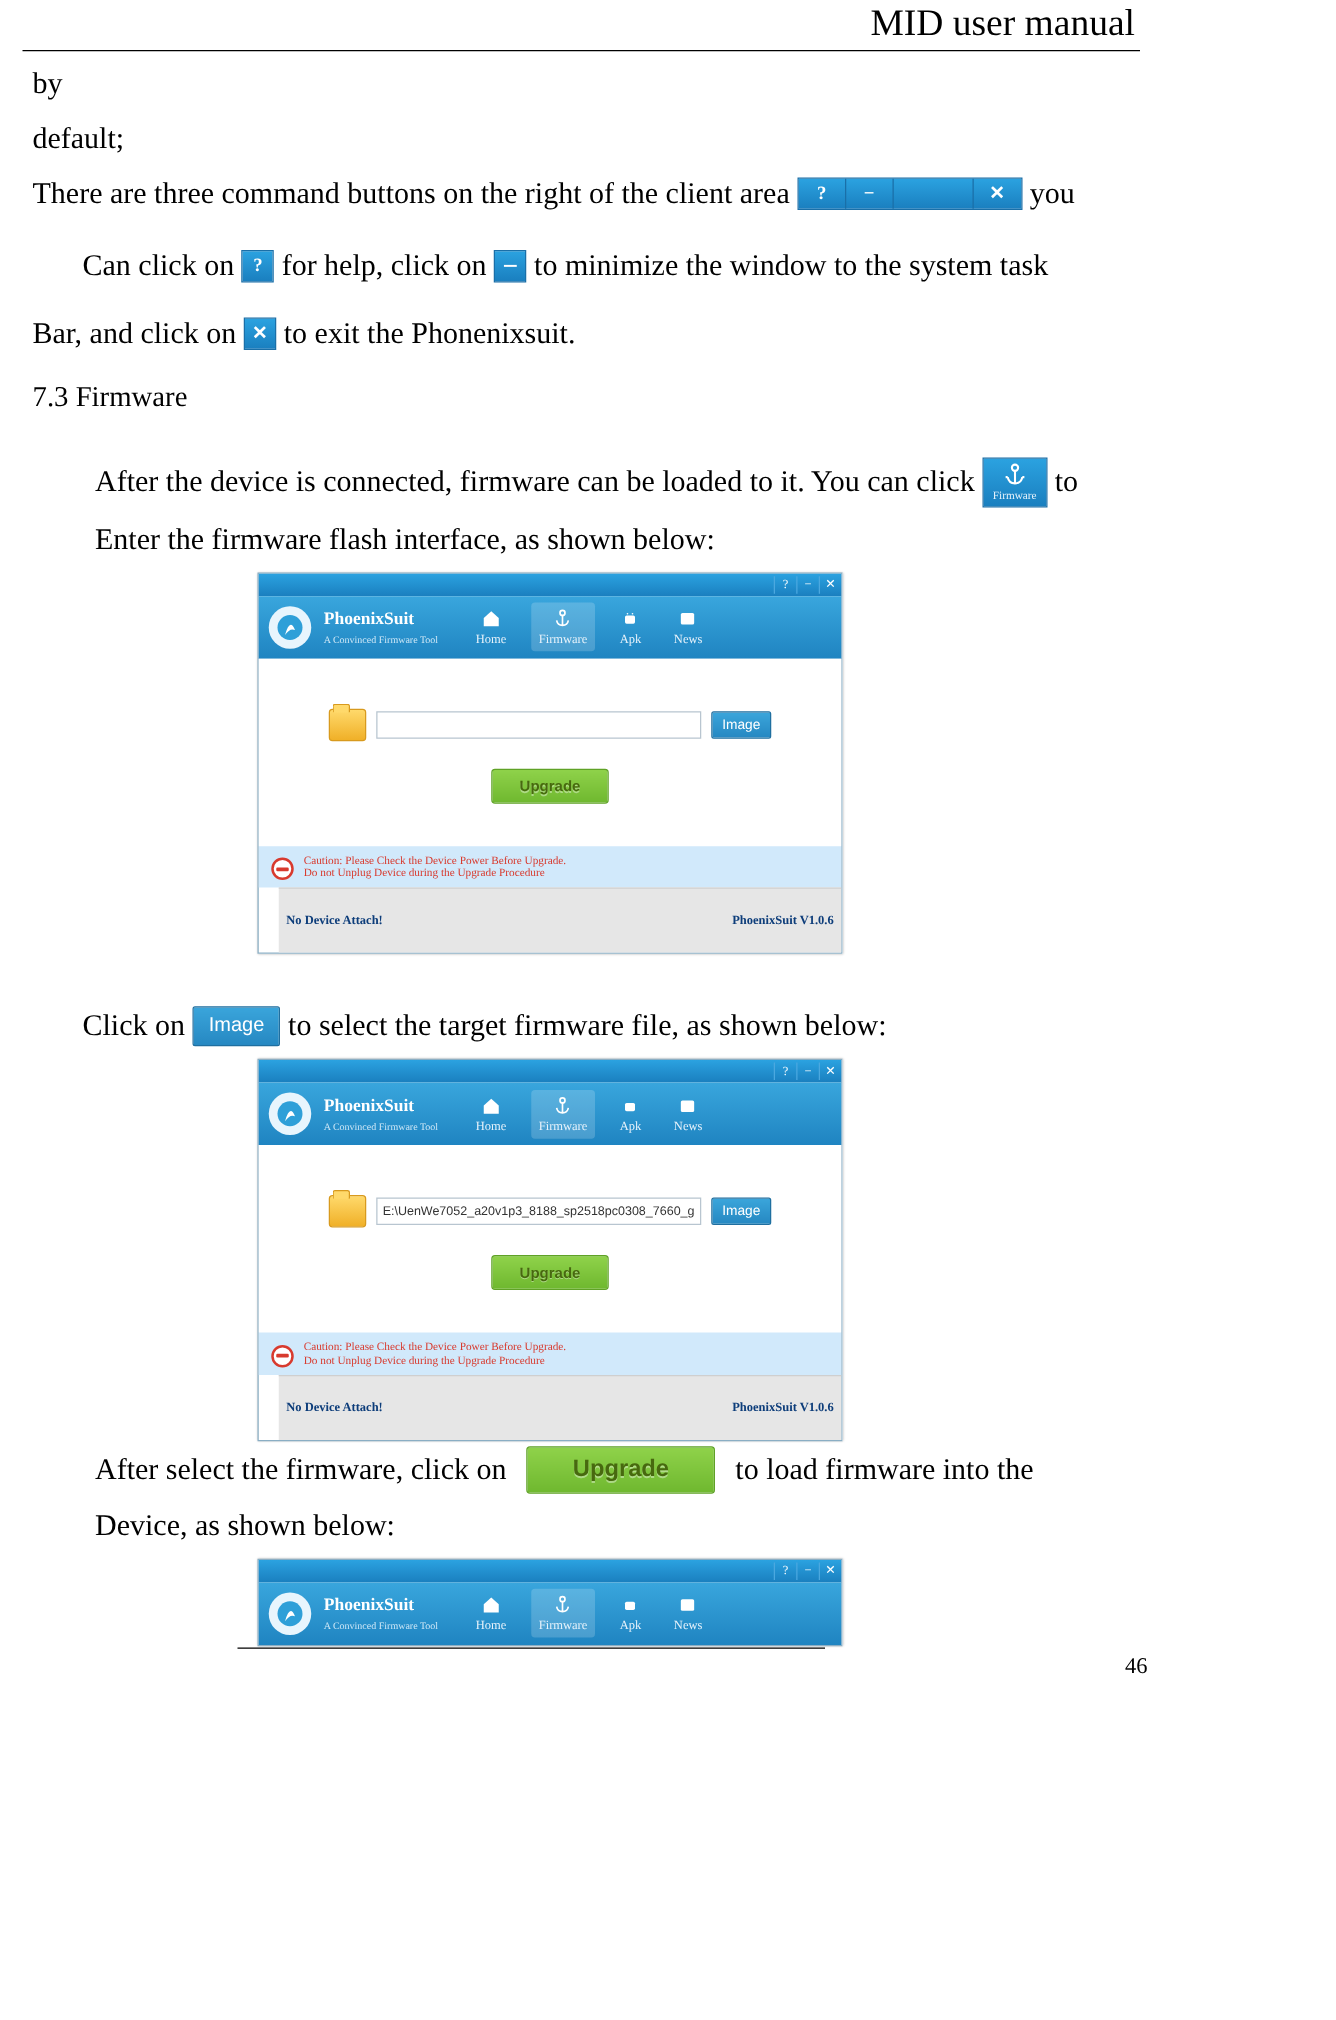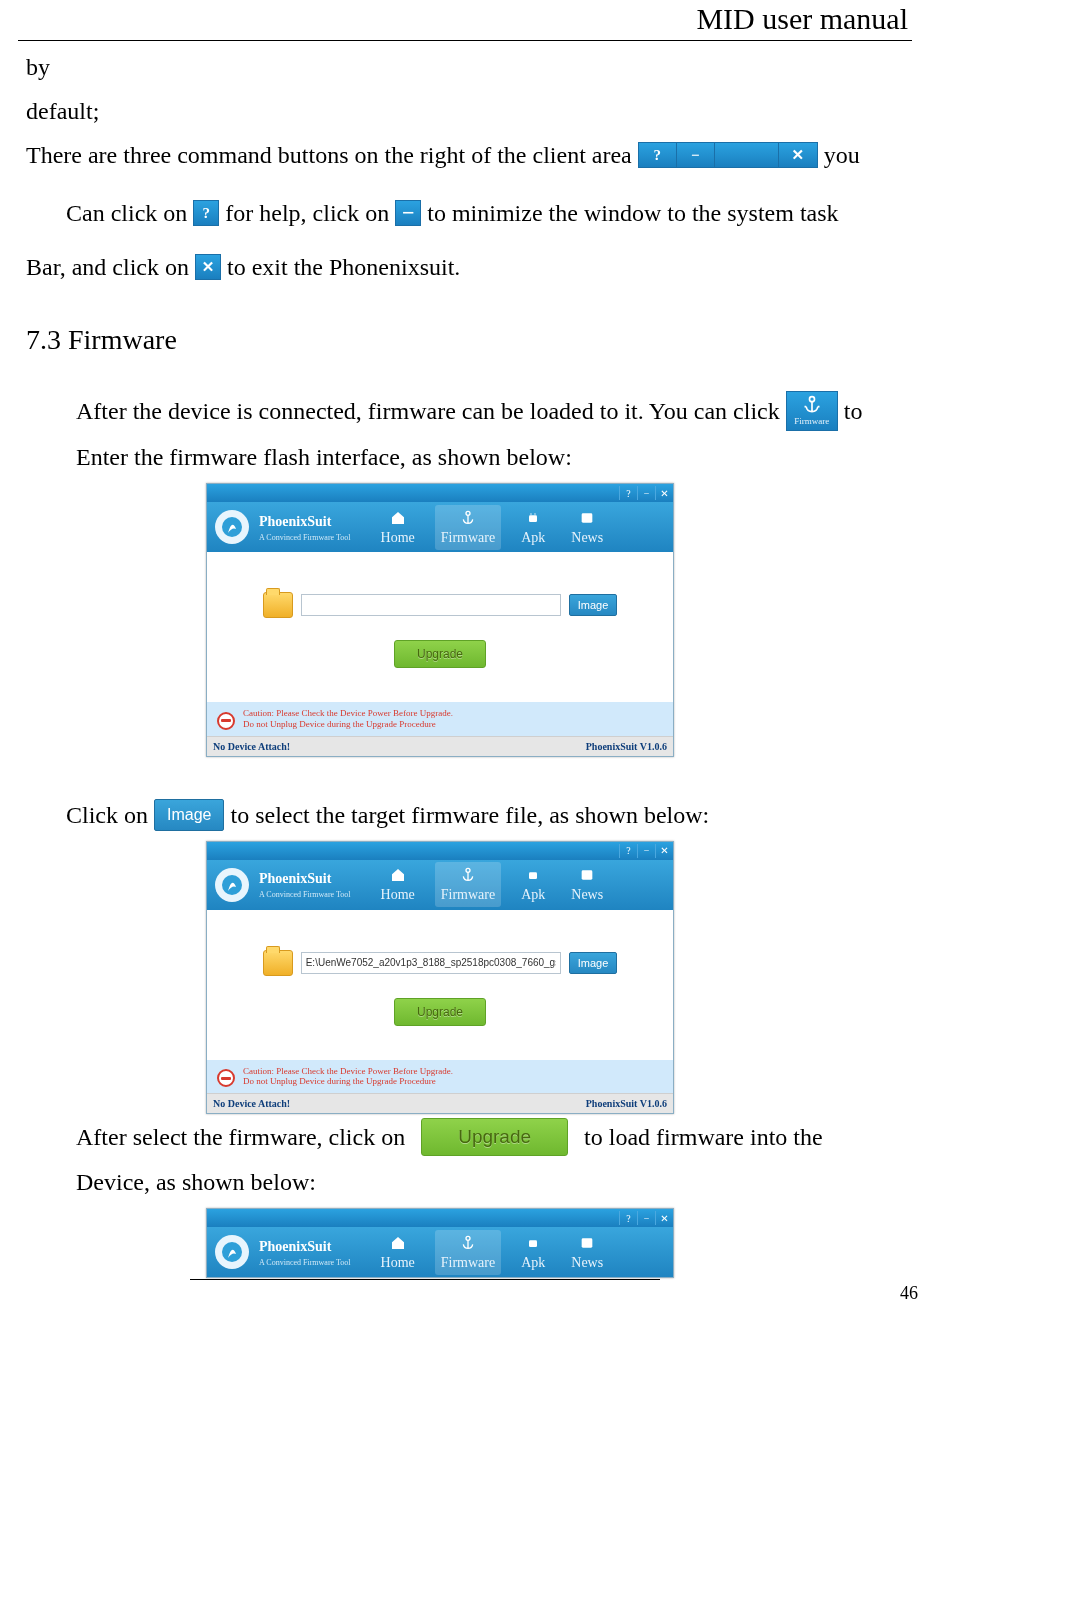--- a/index.html
+++ b/index.html
@@ -29,22 +29,22 @@
   }
   .body-text {
     font-size: 24px;
     line-height: 1.5;
     padding: 0 8px;
   }
   .para { margin: 0 0 8px 0; }
   .indent1 { margin-left: 40px; }
   .indent2 { margin-left: 50px; }
   .section-title {
-    font-size: 28px;
-    margin: 34px 0 30px 0;
+    font-size: 23px;
+    margin: 16px 0 30px 0;
   }
   .inline-row {
     display: flex;
     align-items: center;
     flex-wrap: wrap;
     gap: 6px;
   }
   
   .winctrl {
     display: inline-flex;
@@ -141,21 +141,21 @@
     background: #e8f5fd;
     border-radius: 50%;
     display: flex; align-items: center; justify-content: center;
   }
   .nav .brand { flex: 0 0 auto; }
   .nav .brand .b1 { font-size: 14px; font-weight: bold; color: #fff; }
   .nav .brand .b2 { font-size: 8px; color: #cfe8f7; }
   .nav .tabs { display: flex; gap: 14px; margin-left: 14px; }
   .nav .tab {
     display: flex; flex-direction: column; align-items: center;
-    font-size: 14px; color: #e6f2fb;
+    font-size: 10px; color: #e6f2fb;
     padding: 4px 6px 2px 6px;
     border-radius: 3px;
   }
   .nav .tab.active { background: rgba(255,255,255,.18); }
   .nav .tab .ticon { height: 18px; display: flex; align-items: center; justify-content: center; }
   .app-window .main {
     background: #fff;
     padding: 40px 24px 34px 24px;
     display: flex;
     flex-direction: column;
@@ -194,21 +194,21 @@
     border: 1px solid #1f6fa0;
     font-size: 11px;
     padding: 4px 8px;
     border-radius: 2px;
   }
   .upgrade-btn {
     background: linear-gradient(#8fd24a,#6fb82f);
     color: #47690f;
     border: 1px solid #5fa226;
     font-size: 12px;
-    font-weight: normal;
+    font-weight: bold;
     padding: 6px 22px;
     border-radius: 3px;
     text-shadow: 0 1px 0 rgba(255,255,255,.4);
   }
   .upgrade-btn.big {
     font-size: 19px;
     padding: 7px 36px;
   }
   .caution-bar {
     background: #d1e9fb;
@@ -230,23 +230,24 @@
     content:"";
     width:10px;height:3px;background:#d83a2e;border-radius:1px;
   }
   .caution-bar .ctext { font-size: 9px; color: #d83a2e; line-height: 1.2; }
   .status-bar {
     background: #e6e6e6;
     border-top: 1px solid #cfcfcf;
     display: flex;
     justify-content: space-between;
     font-size: 10px;
-    padding: 2px 6px;
+    padding: 18px 6px;
     color: #0d3d7a;
     font-weight: bold;
+    margin-left: 16px;
   }
   .gap-section { height: 40px; }
   .hr-bottom {
     position: absolute;
     bottom: 20px;
     left: 190px;
     width: 470px;
     border: none;
     border-top: 1px solid #000;
   }

